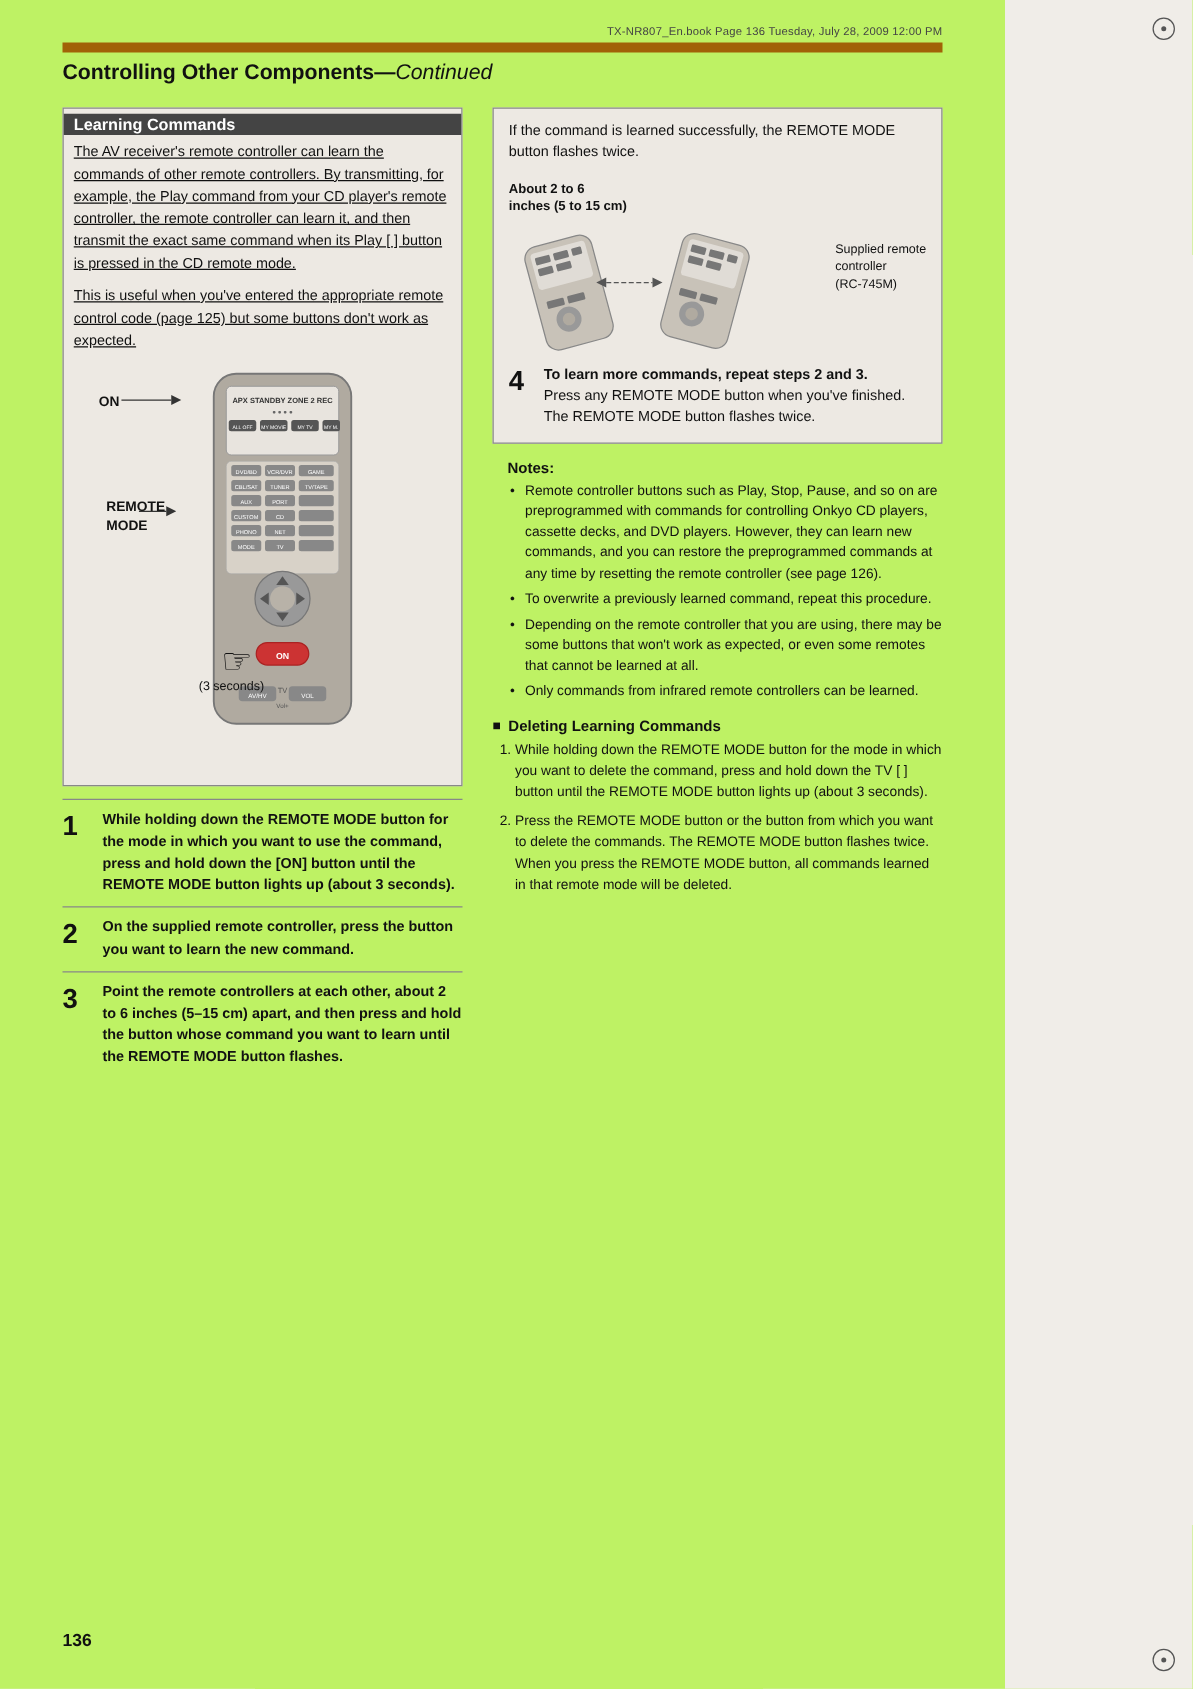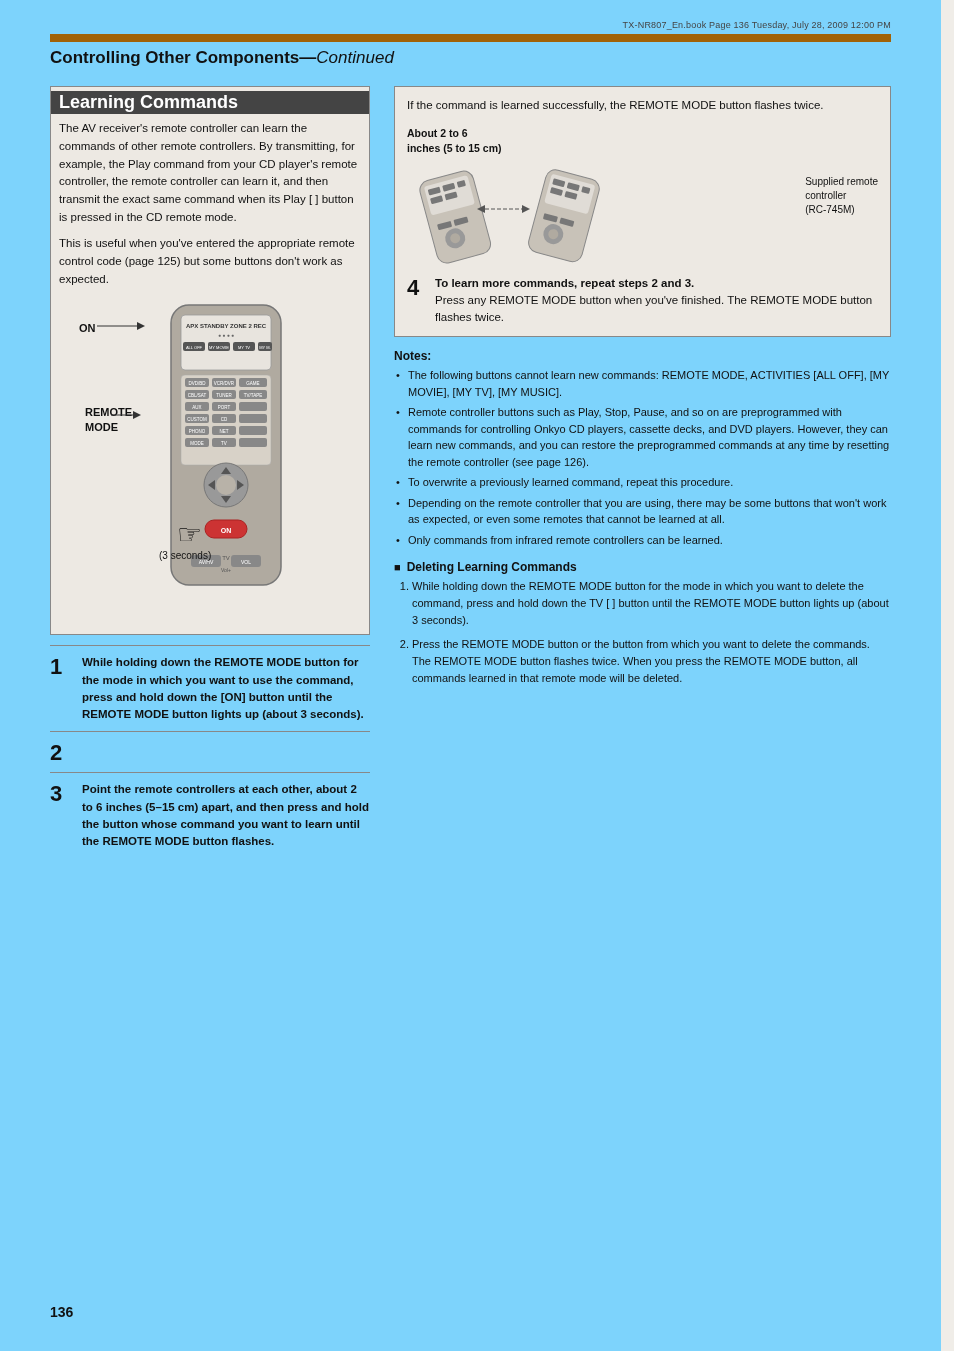--- a/index.html
+++ b/index.html
@@ -5,23 +5,23 @@
     * { box-sizing: border-box; margin: 0; padding: 0; }
     body {
       background: #f0ede8;
       font-family: Arial, Helvetica, sans-serif;
       font-size: 12px;
       color: #111;
       width: 954px;
       min-height: 1351px;
     }
     .page {
-      width: 941px;
+      width: 804px;
       min-height: 1351px;
-      background: #7dd3fc;
+      background: #bef264;
       position: relative;
       padding: 30px 50px 40px 50px;
     }
     
     .corner-mark {
       position: absolute;
       width: 18px;
       height: 18px;
       border: 1.5px solid #555;
       border-radius: 50%;
@@ -82,34 +82,35 @@
     }
 
     
     .learning-box {
       border: 1.5px solid #888;
       background: #ede9e3;
       padding: 4px 8px 4px 8px;
       margin-bottom: 10px;
     }
     .learning-box-title {
-      font-size: 18px;
+      font-size: 13px;
       font-weight: bold;
       background: #444;
       color: #fff;
       padding: 1px 8px;
       display: inline-block;
       margin-bottom: 6px;
       margin-left: -8px;
       width: calc(100% + 16px);
     }
     .learning-intro {
       font-size: 11.5px;
       line-height: 1.55;
       color: #111;
+      text-decoration: underline;
     }
 
     
     .remote-diagram {
       margin: 12px 0 10px 10px;
       position: relative;
       height: 320px;
     }
 
     
@@ -148,20 +149,21 @@
       min-width: 18px;
     }
     .step4-text {
       font-size: 11.5px;
       line-height: 1.5;
     }
 
     
     .notes-section {
       margin-top: 8px;
+      margin-left: 12px;
     }
     .notes-title {
       font-size: 12px;
       font-weight: bold;
       margin-bottom: 4px;
     }
     .notes-list {
       list-style: none;
       padding: 0;
     }
@@ -351,20 +353,23 @@
 
       <div class="step-block">
         <div class="step-number">1</div>
         <div class="step-text">
           <strong><span>While holding down the REMOTE MODE button for the mode in which you want to use the command, press and hold down the [ON] button until the REMOTE MODE button lights up (about 3 seconds).</span></strong>
         </div>
       </div>
 
       <div class="step-block">
         <div class="step-number">2</div>
+        <div class="step-text">
+          <strong><span>On the supplied remote controller, press the button you want to learn the new command.</span></strong>
+        </div>
       </div>
 
       <div class="step-block">
         <div class="step-number">3</div>
         <div class="step-text">
           <strong><span>Point the remote controllers at each other, about 2 to 6 inches (5–15 cm) apart, and then press and hold the button whose command you want to learn until the REMOTE MODE button flashes.</span></strong>
         </div>
       </div>
 
     </div>
@@ -428,21 +433,20 @@
           <div class="step4-text">
             <strong><span>To learn more commands, repeat steps 2 and 3.</span></strong><br>
             <span>Press any REMOTE MODE button when you've finished. The REMOTE MODE button flashes twice.</span>
           </div>
         </div>
       </div>
 
       <div class="notes-section">
         <div class="notes-title">Notes:</div>
         <ul class="notes-list">
-          <li>The following buttons cannot learn new commands: REMOTE MODE, ACTIVITIES [ALL OFF], [MY MOVIE], [MY TV], [MY MUSIC].</li>
           <li>Remote controller buttons such as Play, Stop, Pause, and so on are preprogrammed with commands for controlling Onkyo CD players, cassette decks, and DVD players. However, they can learn new commands, and you can restore the preprogrammed commands at any time by resetting the remote controller (see page 126).</li>
           <li>To overwrite a previously learned command, repeat this procedure.</li>
           <li>Depending on the remote controller that you are using, there may be some buttons that won't work as expected, or even some remotes that cannot be learned at all.</li>
           <li>Only commands from infrared remote controllers can be learned.</li>
         </ul>
       </div>
 
       <div class="deleting-section">
         <div class="deleting-title">Deleting Learning Commands</div>
         <ol class="deleting-list">

